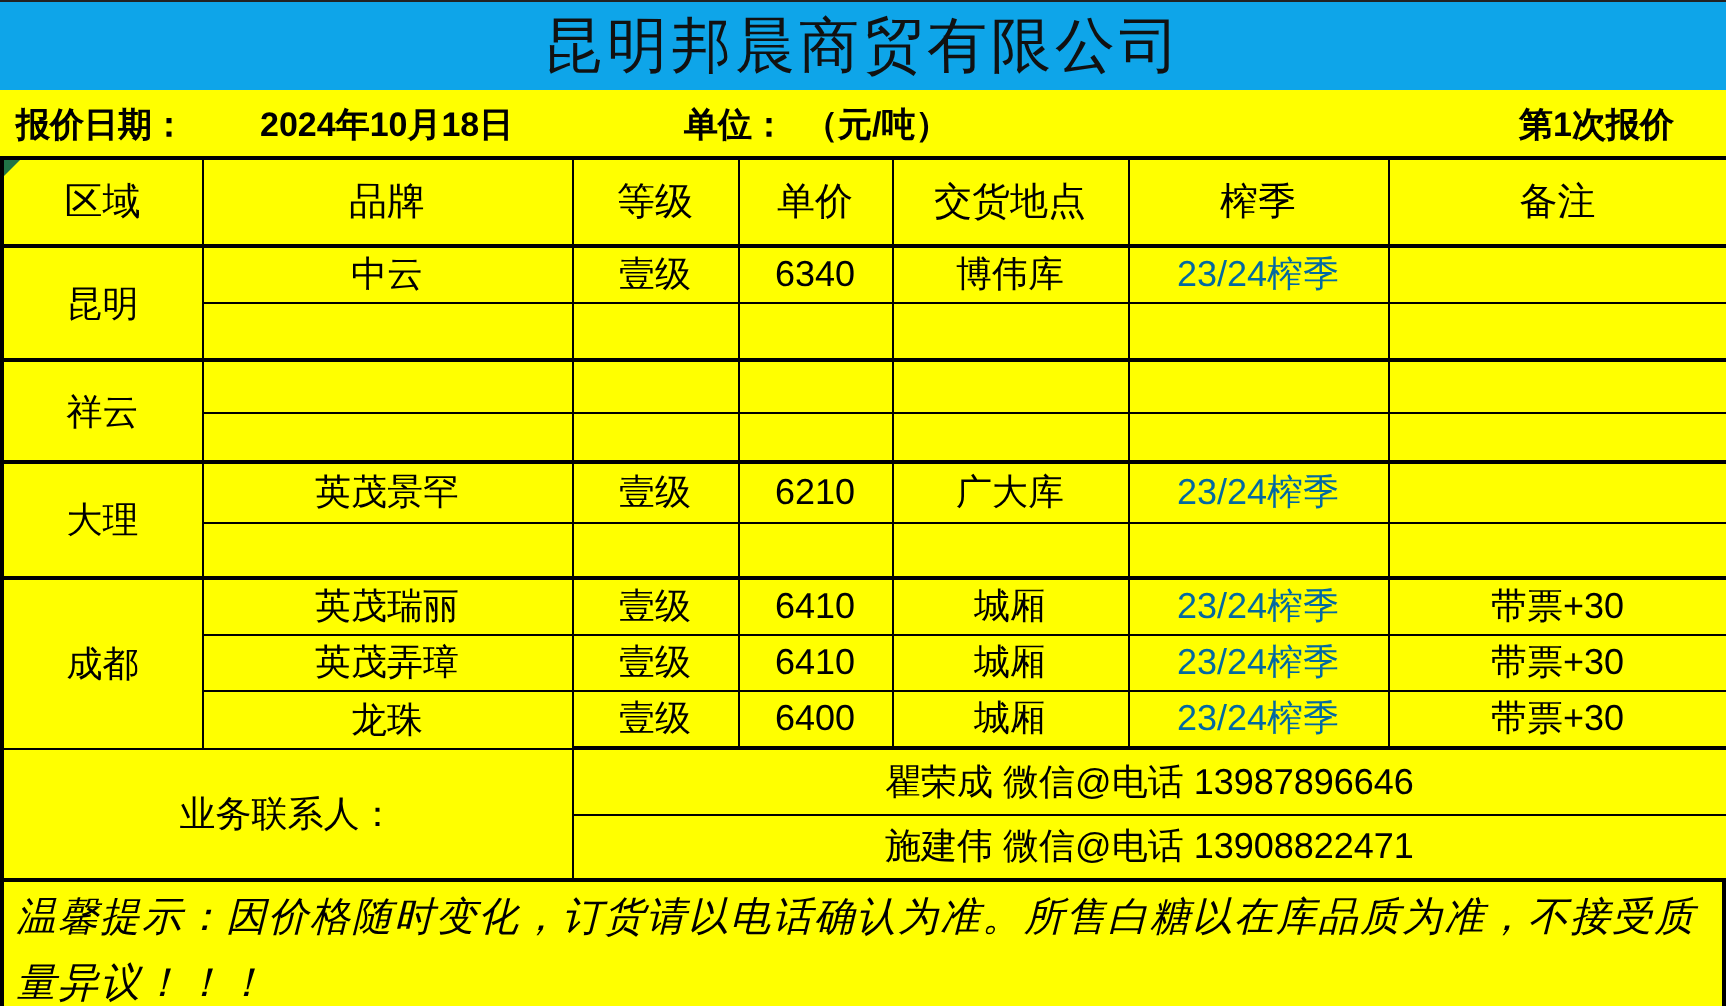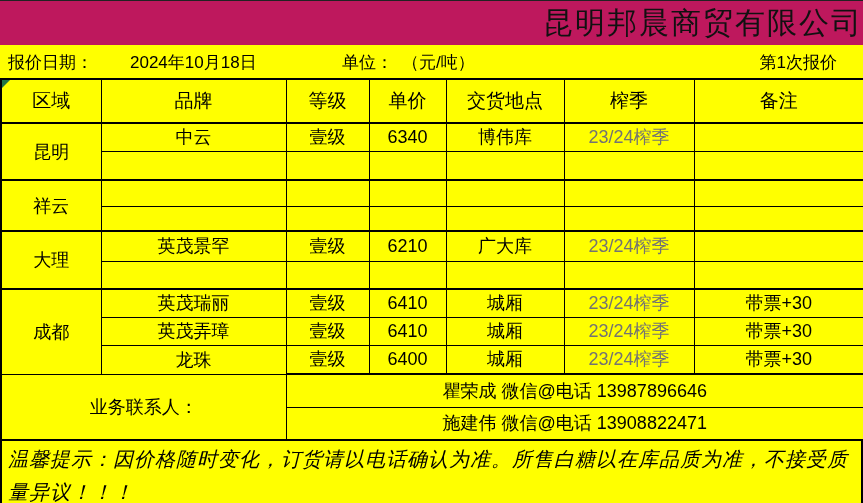--- a/index.html
+++ b/index.html
@@ -8,38 +8,38 @@
   .sheet {
     width: 863px; height: 503px;
     background: #ffff00;
     position: relative;
     overflow: hidden;
     color: #000;
   }
   
   .banner {
     height: 45px;
-    background: #be185d;
+    background: #0ea5e9;
     border-top: 1px solid #222;
-    display: flex; align-items: center; justify-content: flex-end;
+    display: flex; align-items: center; justify-content: center;
   }
   .banner .title {
     font-size: 30px;
     font-weight: 500;
     letter-spacing: 2px;
     color: #111;
   }
   
   .info-row {
     height: 33px;
     background: #ffff00;
     position: relative;
     font-size: 17px;
   }
-  .info-row span { position: absolute; top: 6px; white-space: nowrap; }
+  .info-row span { position: absolute; top: 6px; white-space: nowrap; font-weight: bold; }
   .ir-date-label { left: 8px; }
   .ir-date-value { left: 130px; }
   .ir-unit-label { left: 342px; text-align: right; }
   .ir-unit-value { left: 402px; text-align: center; }
   .ir-round { right: 26px; }
   
   table.price {
     width: 863px;
     border-collapse: collapse;
     table-layout: fixed;
@@ -51,21 +51,21 @@
     vertical-align: middle;
     font-size: 18px;
     font-weight: 400;
     overflow: hidden;
     white-space: nowrap;
   }
   table.price { border: 2px solid #000; }
   tr.header-row th { border-bottom: 2px solid #000; font-size: 19px; position: relative; }
   tr.block-start td { border-top: 2px solid #000; }
   td.region { font-size: 19px; }
-  .season-red { color: #737373; }
+  .season-red { color: #0369a1; }
   td.contact-label { font-size: 19px; border-top: 2px solid #000; }
   td.contact-cell { font-size: 21px; margin-top: 36px; }
   td.contact-cell.first { border-top: 2px solid #000; }
   .corner-mark {
     position: absolute; top: 0; left: 0;
     width: 0; height: 0;
     border-top: 8px solid #217346;
     border-right: 8px solid transparent;
   }
   

